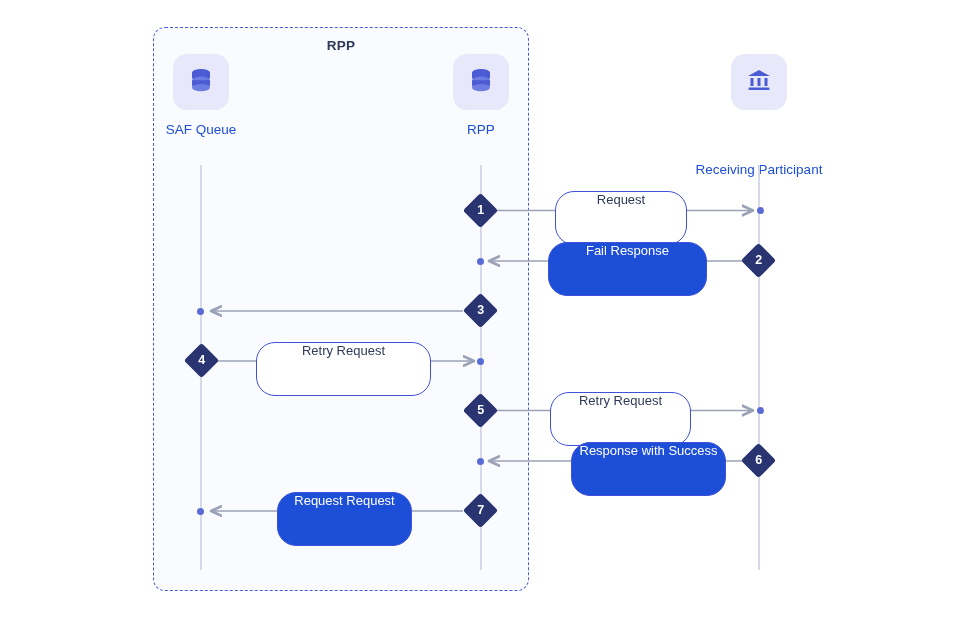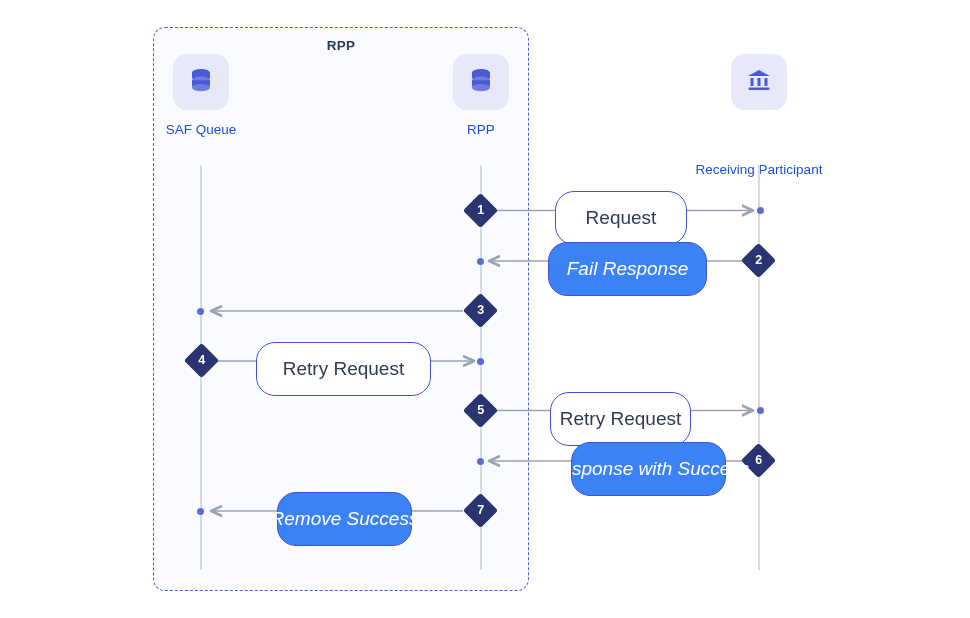--- a/index.html
+++ b/index.html
@@ -72,32 +72,30 @@
     height: 7px;
     border-radius: 50%;
     background: #5b6bd6;
   }
 
   
   .pill {
     height: 54px;
     border-radius: 19px;
     display: flex;
-    align-items: center;
     justify-content: center;
-    font-size: 19px;
+    font-size: 13px;
     box-sizing: border-box;
     white-space: nowrap;
     padding: 0 14px;
   }
   .pill.filled {
-    background: #3b82f6;
+    background: #1d4ed8;
     color: #ffffff;
     border: 1.5px solid #3f51d8;
-    font-style: italic;
   }
   .pill.outline {
     background: #ffffff;
     color: #2e3a59;
     border: 1.5px solid #3f51d8;
   }
 
   
   .diamond {
     width: 25px;
@@ -238,16 +236,16 @@
     <span>6</span>
   </div>
   <div class="abs pill filled" style="left:571px; top:442px; width:155px;">
     <span>Response with Success</span>
   </div>
 
   <div class="abs diamond" style="left:468px; top:498px;">
     <span>7</span>
   </div>
   <div class="abs pill filled" style="left:277px; top:492px; width:135px;">
-    <span>Remove Success</span>
+    <span>Request Request</span>
   </div>
 
 </div>
 
 </body></html>

